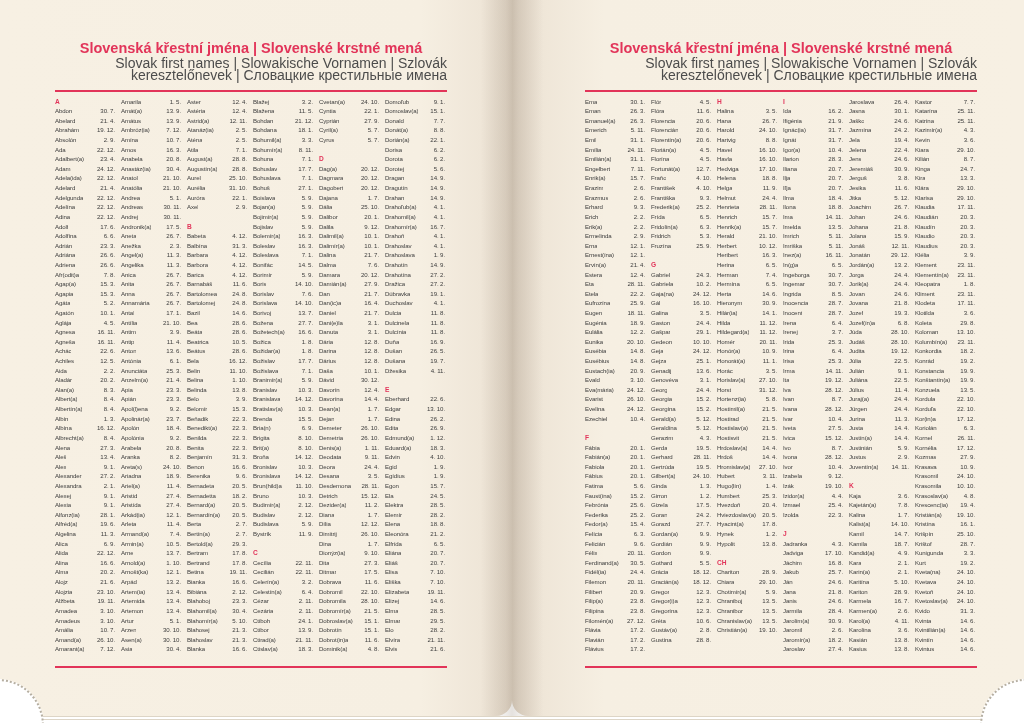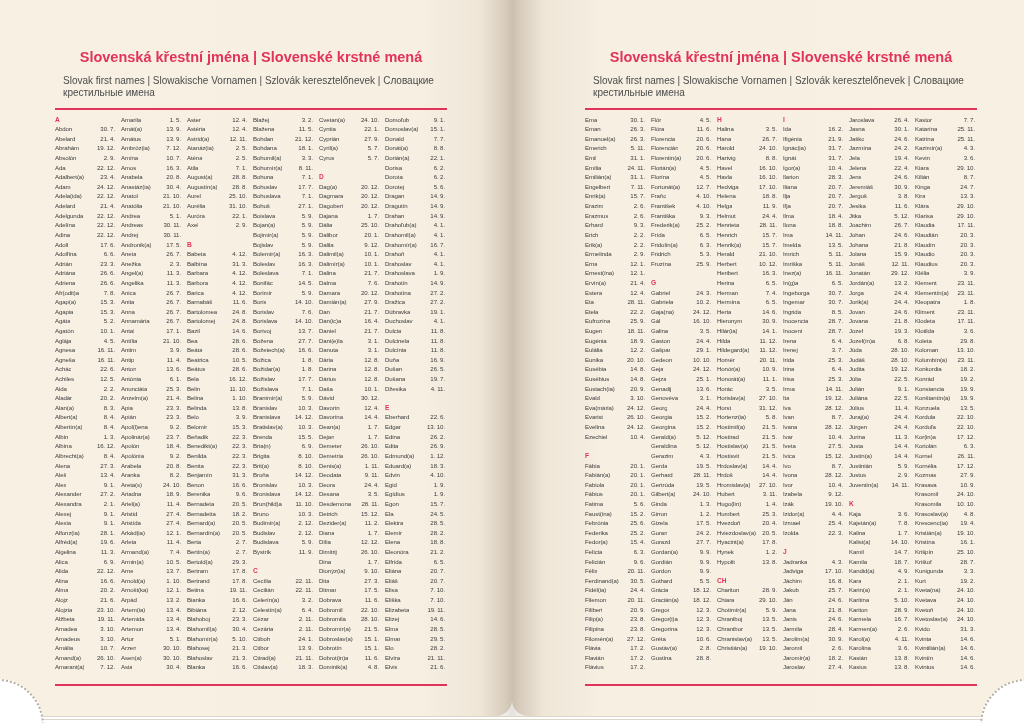--- a/index.html
+++ b/index.html
@@ -9,22 +9,22 @@
   .page{position:absolute;top:0;height:716px;width:512px;background:#f6efe2;}
   .page.left{left:0;border-radius:0 0 16px 4px;
     background:linear-gradient(to right,#f7f0e3 0%,#f6efe2 82%,#efe6d8 94%,#e2d7c8 100%);}
   .page.right{left:512px;border-radius:0 0 4px 16px;
     background:linear-gradient(to left,#f7f0e3 0%,#f6efe2 82%,#efe6d8 94%,#e0d5c6 100%);}
   .gutter{position:absolute;left:480px;top:0;width:64px;height:716px;pointer-events:none;
     background:linear-gradient(to right,rgba(92,72,50,0) 0%,rgba(92,72,50,0.10) 40%,rgba(92,72,50,0.16) 50%,rgba(92,72,50,0.10) 60%,rgba(92,72,50,0) 100%);}
   .content{position:absolute;top:40px;}
   .page.left .content{left:55px;width:392px;}
   .page.right .content{left:73px;width:392px;}
-  .title{font-size:14.5px;font-weight:bold;color:#e23459;text-align:center;line-height:17px;margin:9px;}
-  .subtitle{font-size:10px;color:#4c4c4c;text-align:left;line-height:12px;margin:8px;}
+  .title{font-size:14.5px;font-weight:bold;color:#e23459;text-align:center;line-height:17px;margin:0;}
+  .subtitle{font-size:14px;color:#4c4c4c;text-align:right;line-height:12px;margin:0;}
   .rule{height:1.6px;background:#e23459;border:none;margin:0;}
   .rule.top{margin-top:9px;}
   .rule.bottom{margin-top:12px;}
   .cols{display:flex;margin-top:5px;}
   .col{width:60px;margin-right:6px;}
   .col:last-child{margin-right:0;}
   .row{display:flex;justify-content:space-between;height:9.62px;line-height:9.62px;
     font-size:6.1px;color:#3d3d3d;letter-spacing:-0.1px;}
   .row .n{white-space:nowrap;overflow:hidden;}
   .row .d{flex-shrink:0;padding-left:2px;}

